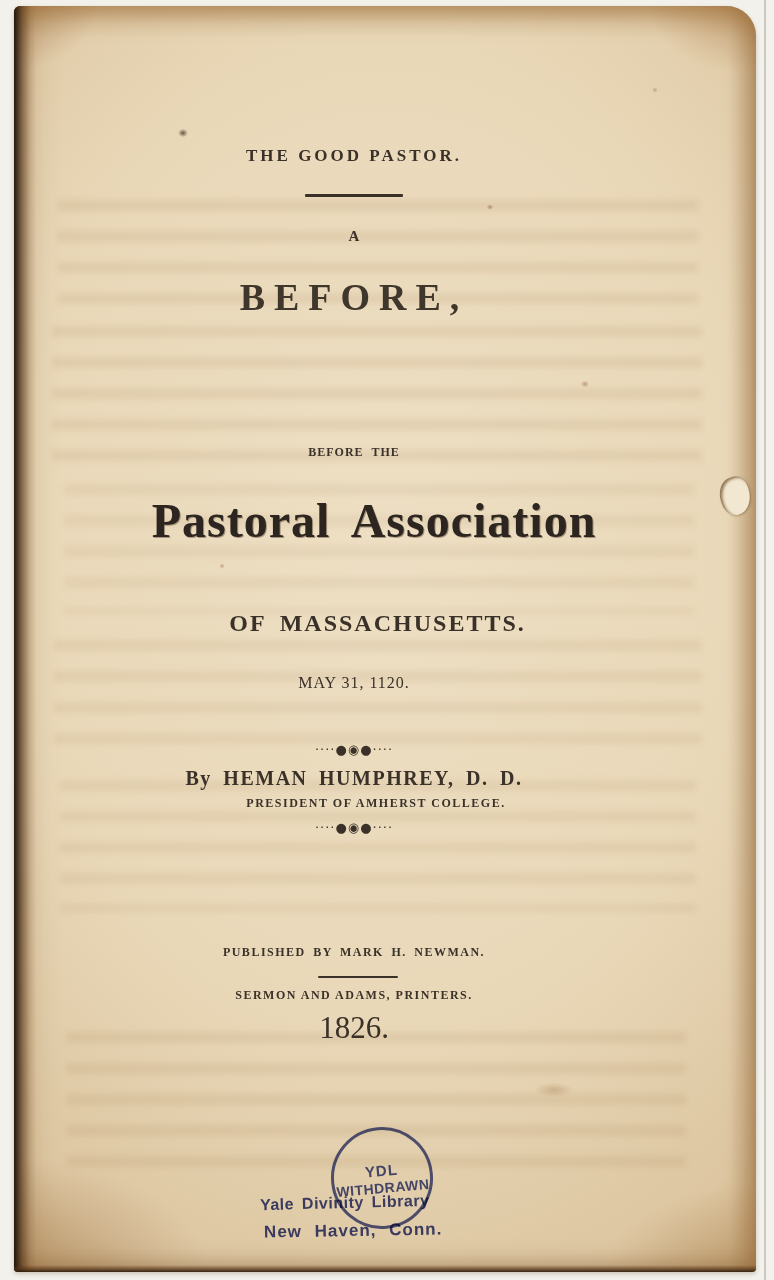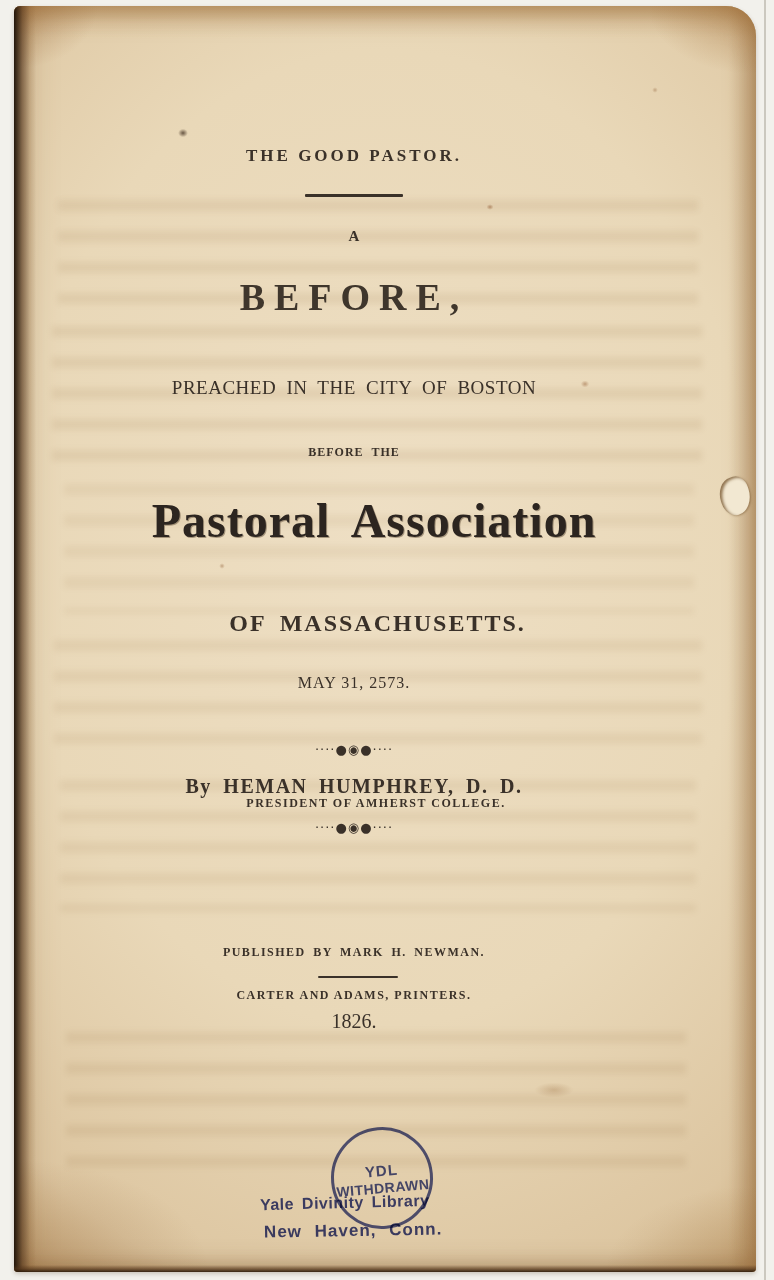--- a/index.html
+++ b/index.html
@@ -66,26 +66,26 @@
   .article{top:222px;font-size:15px;font-weight:700;}
   .main-title{top:270px;font-size:38px;font-weight:700;letter-spacing:9px;color:#3f362c;}
   .preached{top:371px;font-size:19px;letter-spacing:.5px;word-spacing:5px;}
   .before{top:440px;font-size:12px;font-weight:700;letter-spacing:1px;word-spacing:4px;}
   .assoc{top:487px;font-size:48px;font-weight:700;letter-spacing:1px;word-spacing:10px;color:#2c2520;
          text-shadow:1px 1px 0 rgba(80,62,42,.45);margin-left:20px;}
   .assoc2{top:604px;font-size:24px;font-weight:700;letter-spacing:2px;word-spacing:6px;padding-left:47px;}
   .date{top:668px;font-size:16px;letter-spacing:1px;}
   .orn{font-family:"DejaVu Sans",sans-serif;font-size:13px;letter-spacing:1px;color:#3a3129;}
   .orn1{top:737px;} .orn2{top:815px;}
-  .byline{top:761px;font-size:20px;font-weight:600;letter-spacing:1.5px;word-spacing:5px;margin-top:8px;}
+  .byline{top:761px;font-size:20px;font-weight:600;letter-spacing:1.5px;word-spacing:5px;}
   .prez{top:791px;font-size:12px;font-weight:700;letter-spacing:1.5px;padding-left:44px;}
   .city{top:901px;font-size:21px;font-weight:700;letter-spacing:2px;}
   .publisher{top:940px;font-size:12px;font-weight:700;letter-spacing:1.5px;word-spacing:3px;}
   .printers{top:983px;font-size:12px;font-weight:700;letter-spacing:1.5px;}
-  .year{top:1004px;font-size:20px;}
+  .year{top:1004px;font-size:31px;}
 
   
   .stamp{color:var(--stamp_ink);mix-blend-mode:multiply;font-family:"Liberation Sans","DejaVu Sans",sans-serif;}
   .stamp-circle{position:absolute;left:317px;top:1121px;width:102px;height:102px;border-radius:50%;
     border:3px solid rgba(58,66,140,.85);transform:rotate(-5deg);
     display:flex;flex-direction:column;justify-content:center;align-items:center;gap:1px;padding-top:2px;}
   .stamp-circle .l1{font-size:15px;font-weight:700;letter-spacing:1px;color:rgba(58,66,140,.9);}
   .stamp-circle .l2{font-size:14px;font-weight:700;letter-spacing:.5px;color:rgba(58,66,140,.9);}
   .lib1{position:absolute;left:246px;top:1188px;font-size:16px;font-weight:700;letter-spacing:.5px;
         word-spacing:3px;transform:rotate(-1.5deg);color:rgba(50,58,135,.92);}
@@ -109,32 +109,31 @@
       <div class="g" style="left:46px;top:774px;width:636px;height:132px;opacity:.26"></div>
       <div class="g" style="left:52px;top:1026px;width:620px;height:140px"></div>
     </div>
     <div class="foxing"></div>
     <div class="tear"></div>
 
     <div class="tl half-title">THE GOOD PASTOR.</div>
     <div class="rule" style="left:291px;top:188px;width:98px;height:3px"></div>
     <div class="tl article">A</div>
     <div class="tl main-title">BEFORE,</div>
-    <div class="tl preached">PREACHED IN THE CITY OF BOSTON</div>
     <div class="tl before">BEFORE THE</div>
     <div class="tl assoc">Pastoral Association</div>
     <div class="tl assoc2">OF MASSACHUSETTS.</div>
-    <div class="tl date">MAY 31, 2573.</div>
+    <div class="tl date">MAY 31, 1120.</div>
     <div class="tl orn orn1">····●◉●····</div>
     <div class="tl byline">By HEMAN HUMPHREY, D. D.</div>
     <div class="tl prez">PRESIDENT OF AMHERST COLLEGE.</div>
     <div class="tl orn orn2">····●◉●····</div>
     <div class="tl publisher">PUBLISHED BY MARK H. NEWMAN.</div>
     <div class="rule" style="left:304px;top:970px;width:80px;height:2px"></div>
-    <div class="tl printers">CARTER AND ADAMS, PRINTERS.</div>
+    <div class="tl printers">SERMON AND ADAMS, PRINTERS.</div>
     <div class="tl year">1826.</div>
 
     <div class="stamp stamp-circle">
       <div class="l1">YDL</div>
       <div class="l2">WITHDRAWN</div>
     </div>
     <div class="stamp lib1">Yale Divinity Library</div>
     <div class="stamp lib2">New Haven, Conn.</div>
   </div>
 </div>

